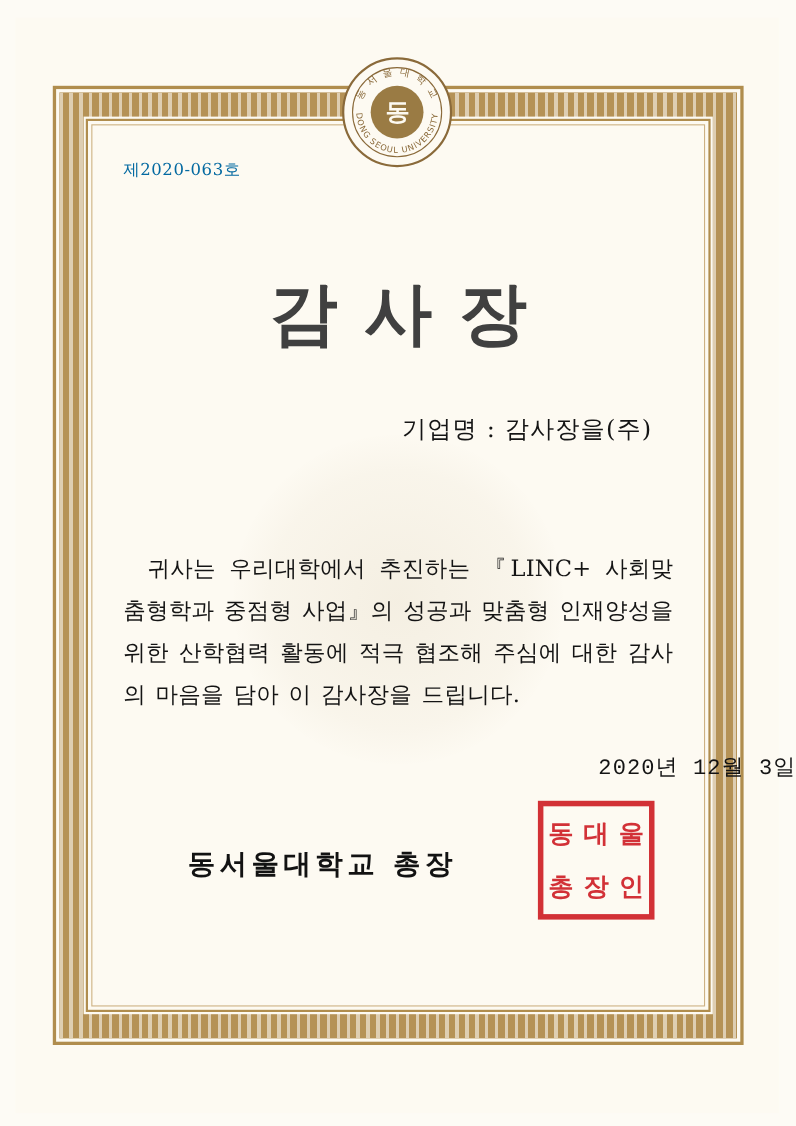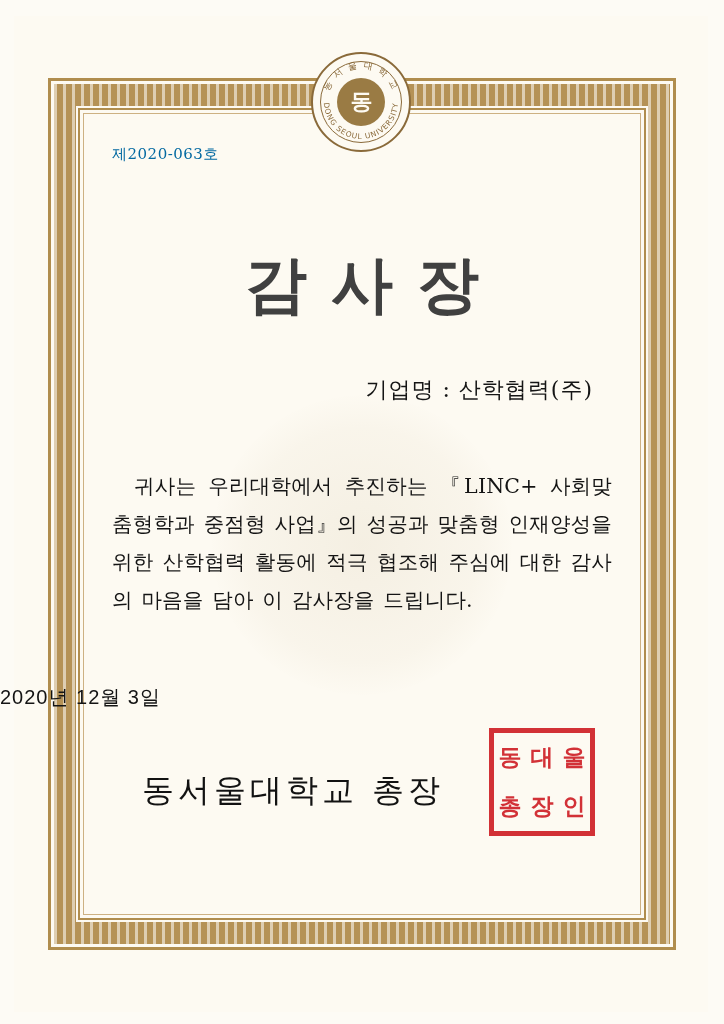--- a/index.html
+++ b/index.html
@@ -177,52 +177,52 @@
     top: 375px;
     font-size: 22px;
     color: #151515;
     font-family: "DejaVu Serif", serif;
     letter-spacing: 1px;
   }
 
   .body-text {
     position: absolute;
     left: 112px;
-    top: 467px;
+    top: 498px;
     width: 500px;
     font-size: 20.5px;
     line-height: 38px;
     color: #141414;
     text-align: justify;
     text-indent: 22px;
     font-family: "DejaVu Serif", serif;
     letter-spacing: 0.2px;
     word-spacing: 2px;
   }
 
   .date-line {
     position: absolute;
     left: 0;
     top: 684px;
     width: 724px;
-    text-align: left;
+    text-align: right;
     font-size: 20px;
     color: #141414;
-    font-family: Liberation Sans, sans-serif;
+    font-family: Liberation Mono, monospace;
     letter-spacing: 1px;
   }
 
   .signature {
     position: absolute;
     left: 0;
     top: 769px;
     width: 576px;
     text-align: center;
-    font-size: 32px;
-    font-weight: normal;
+    font-size: 25px;
+    font-weight: bold;
     color: #121212;
     font-family: "DejaVu Serif", serif;
     letter-spacing: 4px;
     padding-left: 10px;
     box-sizing: border-box;
   }
 
   
   .stamp {
     position: absolute;
@@ -287,21 +287,21 @@
         <textPath href="#arcBottom" startOffset="50%" text-anchor="middle">DONG SEOUL UNIVERSITY</textPath>
       </text>
     </svg>
     <div class="core">동</div>
   </div>
 
   <div class="doc-number">제2020-063호</div>
 
   <div class="title">감사장</div>
 
-  <div class="company-line">기업명 : 산학협력(주)</div>
+  <div class="company-line">기업명 : 감사장을(주)</div>
 
   <div class="body-text">귀사는 우리대학에서 추진하는 『LINC+ 사회맞춤형학과 중점형 사업』의 성공과 맞춤형 인재양성을 위한 산학협력 활동에 적극 협조해 주심에 대한 감사의 마음을 담아 이 감사장을 드립니다.</div>
 
   <div class="date-line">2020년 12월 3일</div>
 
   <div class="signature">동서울대학교 총장</div>
 
   <div class="stamp">
     <div class="stamp-border"></div>
     <div class="stamp-grid">

